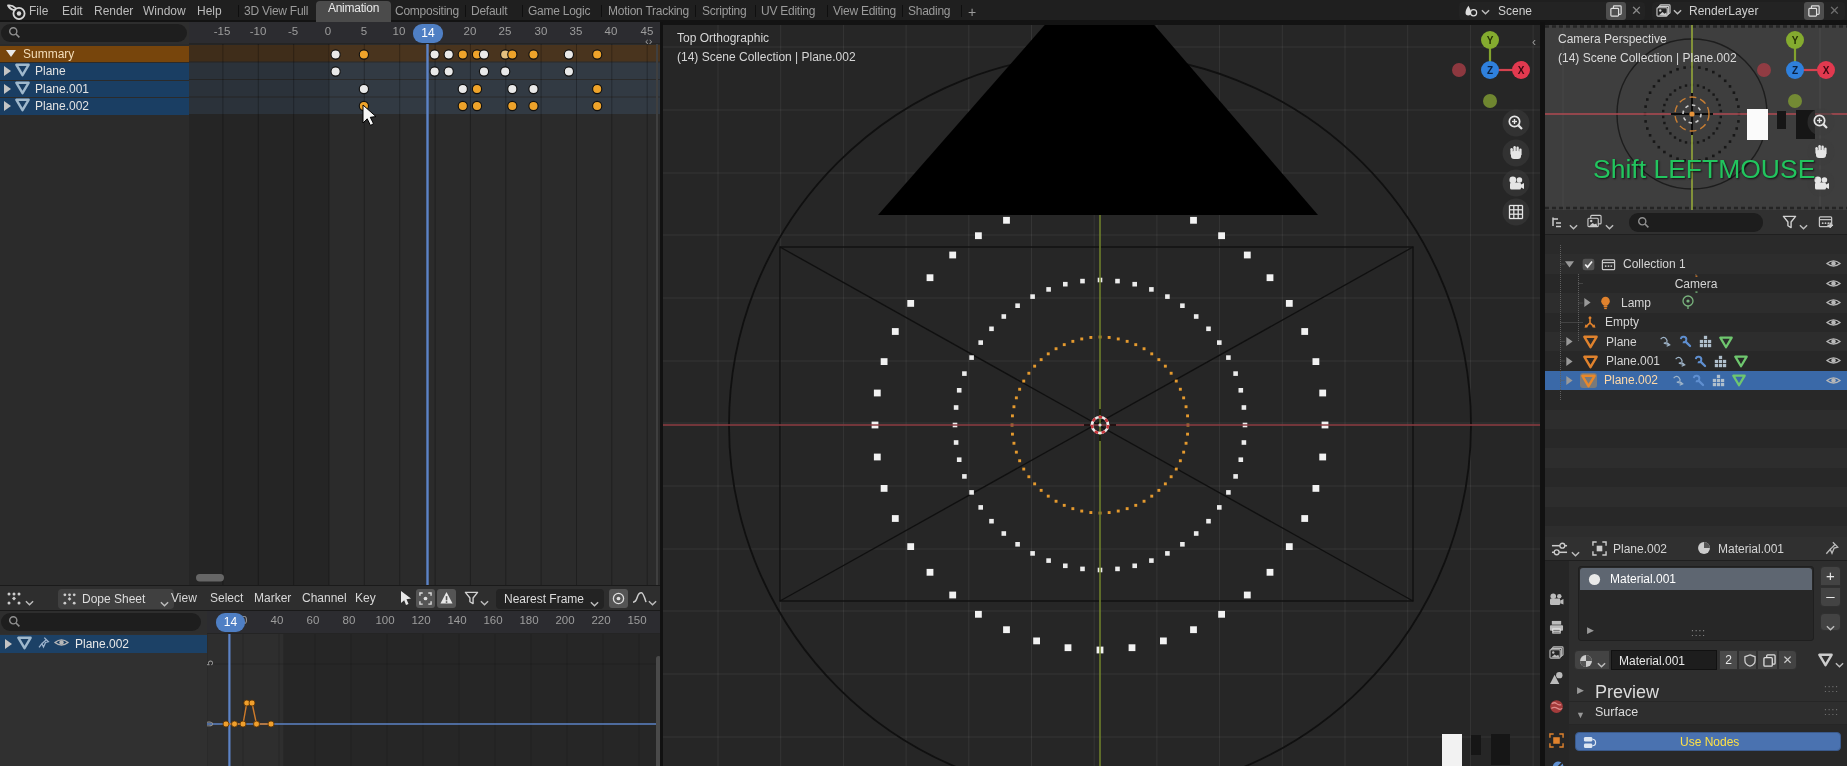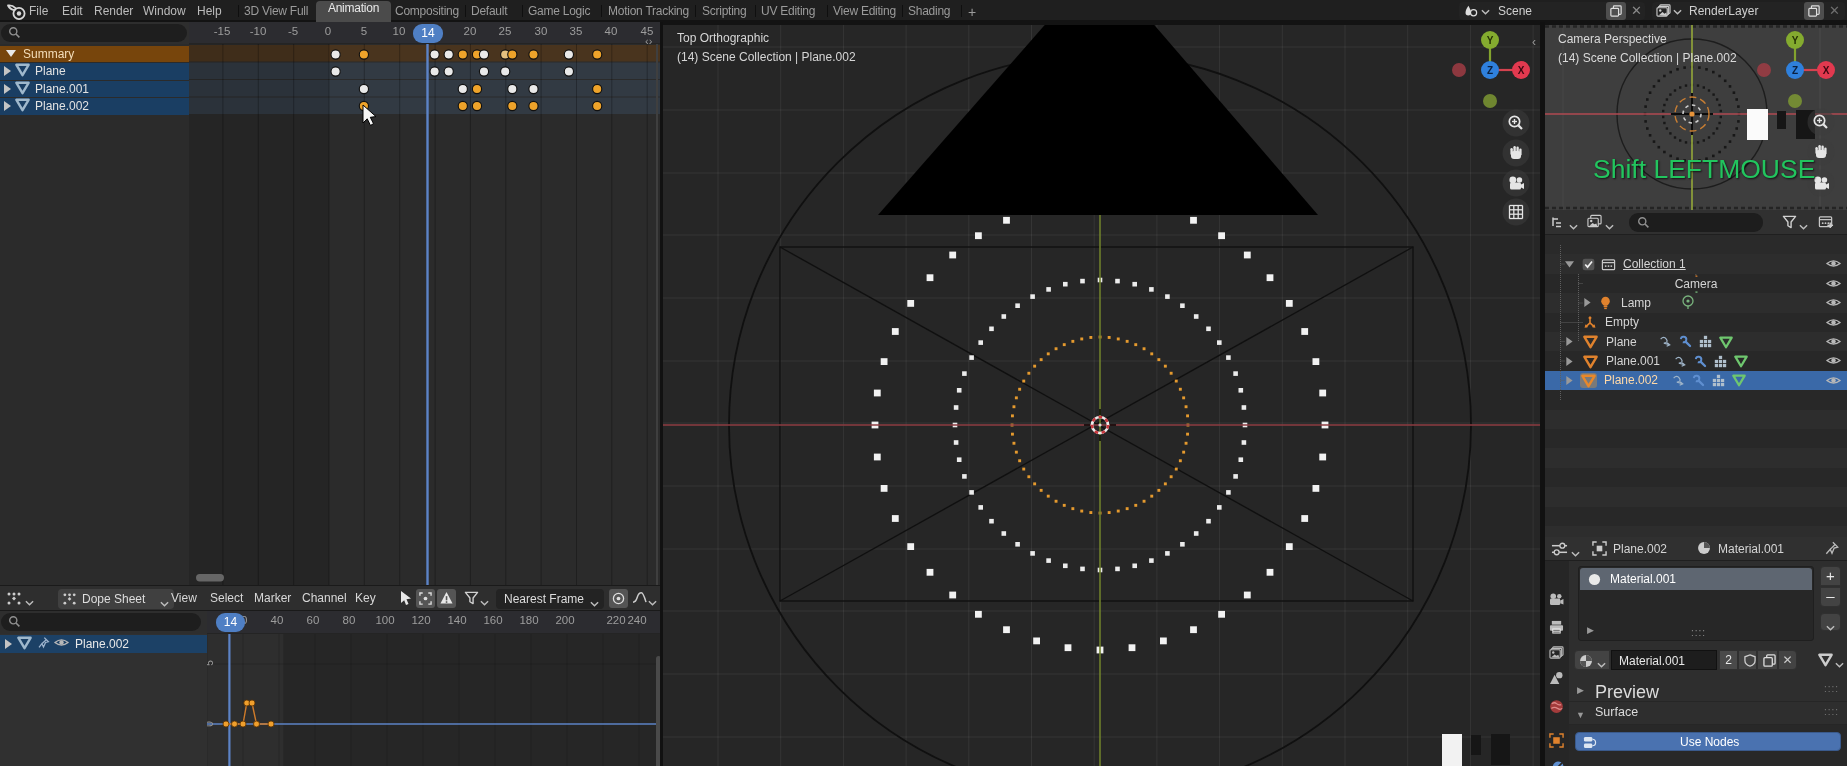--- a/index.html
+++ b/index.html
@@ -282,22 +282,22 @@
     <div class="rlab" style="left:227px">20</div>
       <div class="rlab" style="left:263px">40</div>
       <div class="rlab" style="left:299px">60</div>
       <div class="rlab" style="left:335px">80</div>
       <div class="rlab" style="left:371px">100</div>
       <div class="rlab" style="left:407px">120</div>
       <div class="rlab" style="left:443px">140</div>
       <div class="rlab" style="left:479px">160</div>
       <div class="rlab" style="left:515px">180</div>
       <div class="rlab" style="left:551px">200</div>
-      <div class="rlab" style="left:602px">220</div>
-      <div class="rlab" style="left:623px">240</div>
+      <div class="rlab" style="left:587px">220</div>
+      <div class="rlab" style="left:623px">150</div>
     <div class="abs" style="left:216px;top:1.5px;width:29px;height:19px;background:#4f7fc4;border-radius:9px;text-align:center;color:#fff;font-size:12px;padding-top:2px">14</div>
   </div>
   <div class="abs" style="left:0;top:0;width:207px;height:23px;background:#2e2e2e">
     <div class="abs" style="left:1px;top:2px;width:200px;height:18px;background:#1e1e1e;border-radius:9px"></div>
     <span class="abs" style="left:8px;top:4px"><svg width="13" height="13" viewBox="0 0 16 16">
           <circle cx="6.5" cy="6.5" r="4.4" fill="none" stroke="#909090" stroke-width="1.7"></circle>
           <line x1="9.8" y1="9.8" x2="14" y2="14" stroke="#909090" stroke-width="1.9"></line>
         </svg></span>
   </div>
   <svg width="456" height="155" style="position:absolute;left:207px;top:23px">
@@ -782,21 +782,21 @@
             <circle cx="5" cy="9.7" r="1"></circle>
             <circle cx="8" cy="9.7" r="1"></circle>
             <circle cx="11" cy="9.7" r="1"></circle>
           </g>
           <g stroke="#ccc" stroke-width="1.5">
             <line x1="13" y1="9" x2="13" y2="15"></line>
             <line x1="10" y1="12" x2="16" y2="12"></line>
           </g>
         </svg></span>
   </div>
-    <div class="orow" style="top:44.4px;background:#2d2d2d;text-decoration:underline;">
+    <div class="orow" style="top:44.4px;background:#2d2d2d;">
       <span style="display:inline-block;width:20px"></span>
       <svg width="9" height="8" viewBox="0 0 10 8">
         <polygon points="0,1 10,1 5,8" fill="#999"></polygon>
       </svg>
       <span style="display:inline-block;width:8px"></span>
       <svg width="13" height="13" viewBox="0 0 14 14">
         <rect x="0.7" y="0.7" width="12.6" height="12.6" rx="2.5" fill="#545454"></rect>
         <polyline points="3.5,7 6,9.8 10.8,3.8" fill="none" stroke="#f0f0f0" stroke-width="1.8"></polyline>
       </svg>
       <span style="display:inline-block;width:6px"></span>
@@ -1165,15 +1165,15 @@
       <span style="position:absolute;left:26px;top:2px;color:#dcdcdc;font-size:12.5px">Surface</span>
       <span style="position:absolute;right:8px;top:3px;color:#777;font-size:10px;letter-spacing:1px">::::</span>
     </div>
     <div class="abs" style="left:24px;top:188px;width:278px;height:41px;background:#282828"></div>
     <div class="abs" style="left:30px;top:195px;width:266px;height:19px;background:#4a72b0;border-radius:4px;border:1px solid #3a5a8c">
       <svg style="position:absolute;left:7px;top:2.5px" width="14" height="13" viewBox="0 0 15 14">
         <rect x="1" y="1" width="9" height="5" rx="1.5" fill="#dde6f2"></rect>
         <rect x="1" y="8" width="9" height="5" rx="1.5" fill="#dde6f2"></rect>
         <path d="M10 3.5 Q13.5 3.5 13.5 7 Q13.5 10.5 10 10.5" fill="none" stroke="#dde6f2" stroke-width="1.3"></path>
       </svg>
-      <span style="position:absolute;left:104px;top:1.5px;color:#ffffff">Use Nodes</span>
+      <span style="position:absolute;left:104px;top:1.5px;color:#fde047">Use Nodes</span>
     </div>
 </div>
 
 </body></html>

